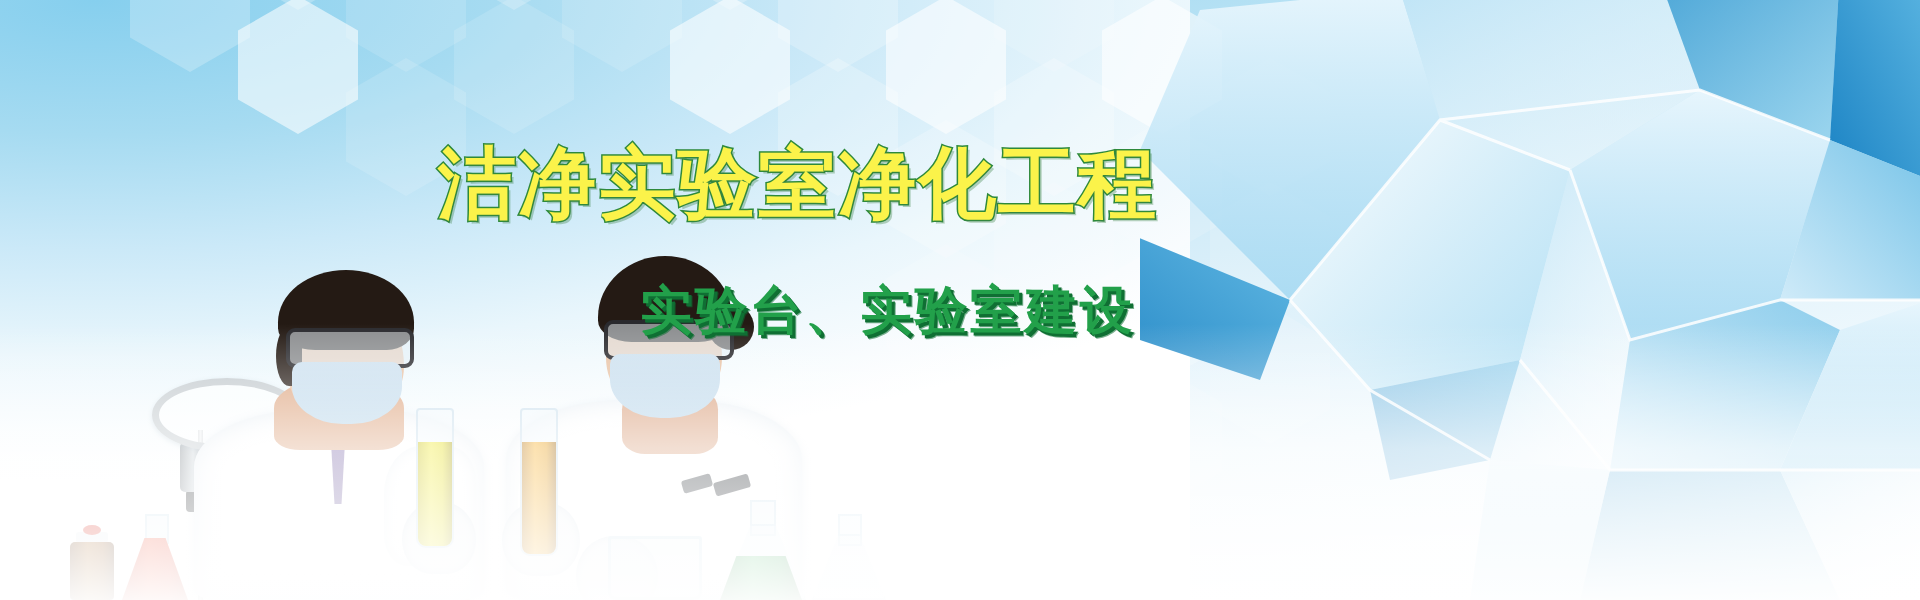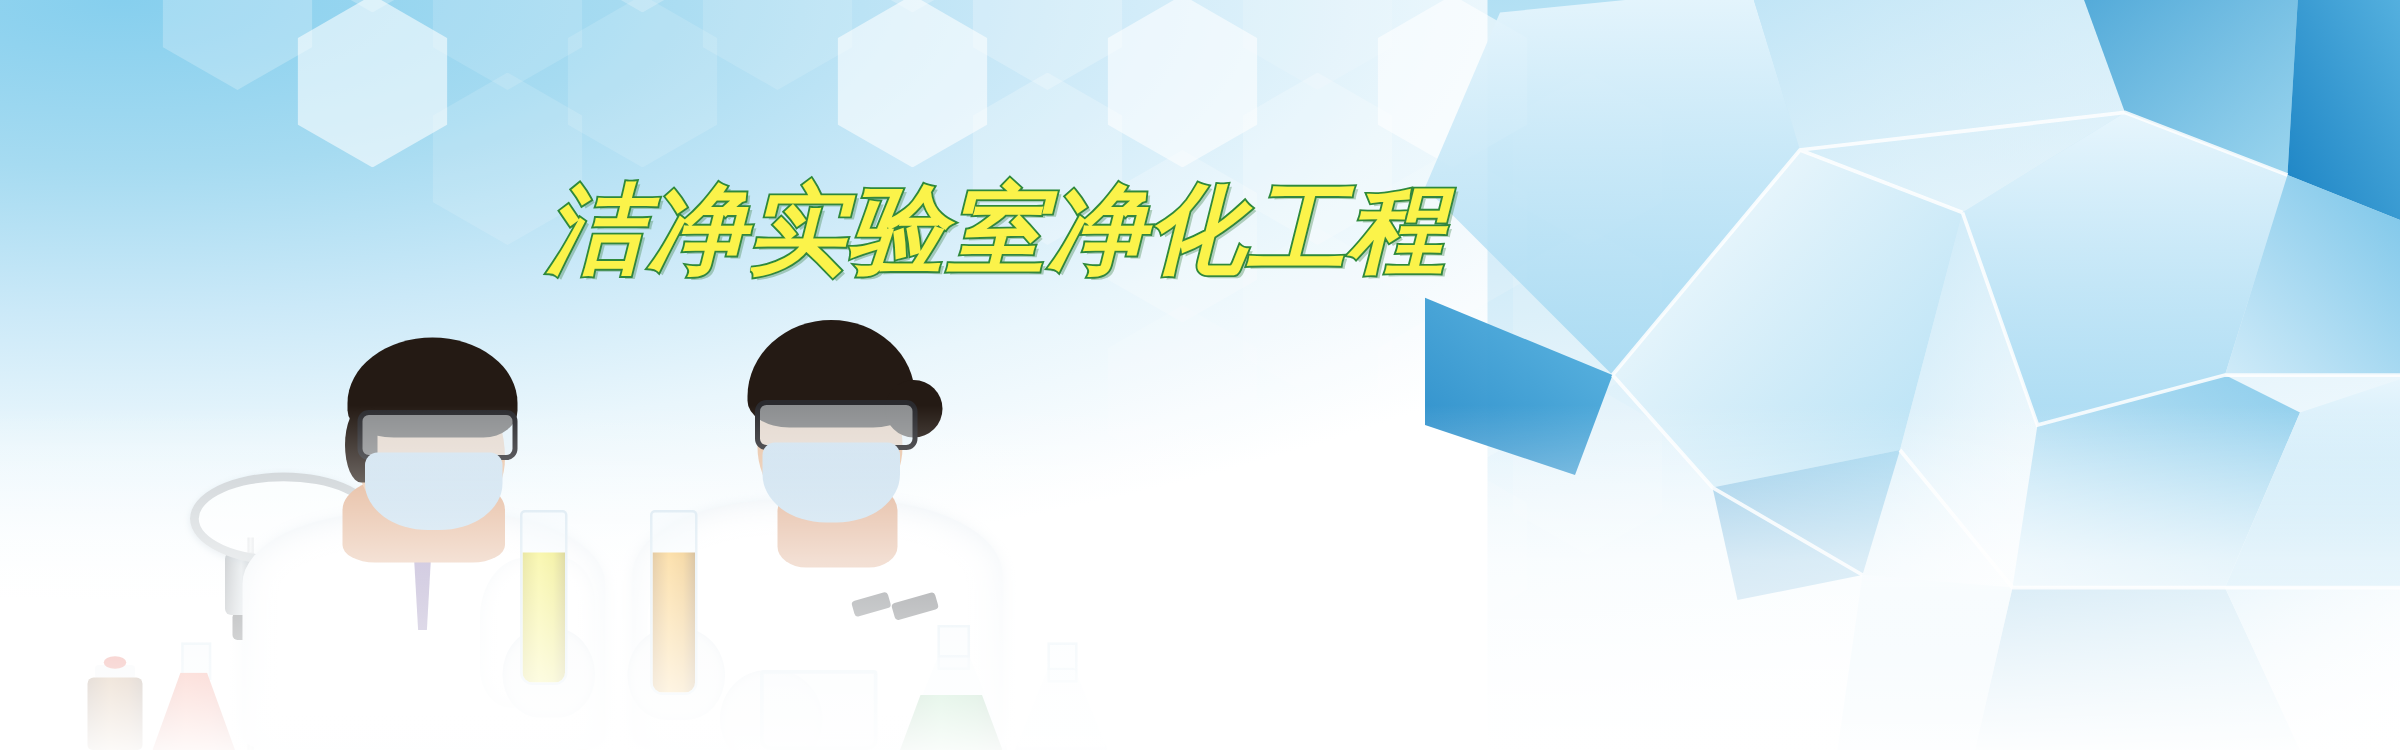--- a/index.html
+++ b/index.html
@@ -3,21 +3,20 @@
 <meta charset="utf-8">
 <style>
   html,body{margin:0;padding:0;background:#fff;}
   body{font-family:"Liberation Sans","DejaVu Sans",sans-serif;}
 
   .banner{
     position:relative;
     width:1920px;height:600px;
     overflow:hidden;
     background:linear-gradient(170deg,#8fd3ef 0%,#a8dcf2 16%,#c3e6f6 34%,#dcf0fa 54%,#eef8fd 72%,#f8fcfe 86%,#ffffff 100%);
-    font-style:italic;
   }
 
   
   .sky-left{
     position:absolute;left:0;top:0;width:62%;height:100%;
     background:
       radial-gradient(120% 80% at 8% 0%, #86cfee 0%, #a6dbf1 28%, #cbe9f8 52%, #e9f6fc 74%, #ffffff 100%);
   }
   .sky-bottom-fade{
     position:absolute;left:0;bottom:0;width:100%;height:46%;
@@ -269,15 +268,16 @@
     <div style="position:absolute;left:752px;bottom:0;width:70px;height:86px;">
       <div style="position:absolute;left:26px;top:0;width:20px;height:28px;background:rgba(235,246,251,.55);border:2px solid rgba(205,226,238,.85);"></div>
       <div style="position:absolute;left:0;bottom:0;width:70px;height:62px;background:rgba(235,246,251,.45);border:2px solid rgba(205,226,238,.8);clip-path:polygon(36% 0%,64% 0%,100% 100%,0% 100%);"></div>
     </div>
   </div>
 
   <div class="sky-bottom-fade"></div>
 
   <div class="copy">
     <div class="line1">洁净实验室净化工程</div>
+    <div class="line2">实验台、实验室建设</div>
   </div>
 
 </div>
 
 </body></html>

